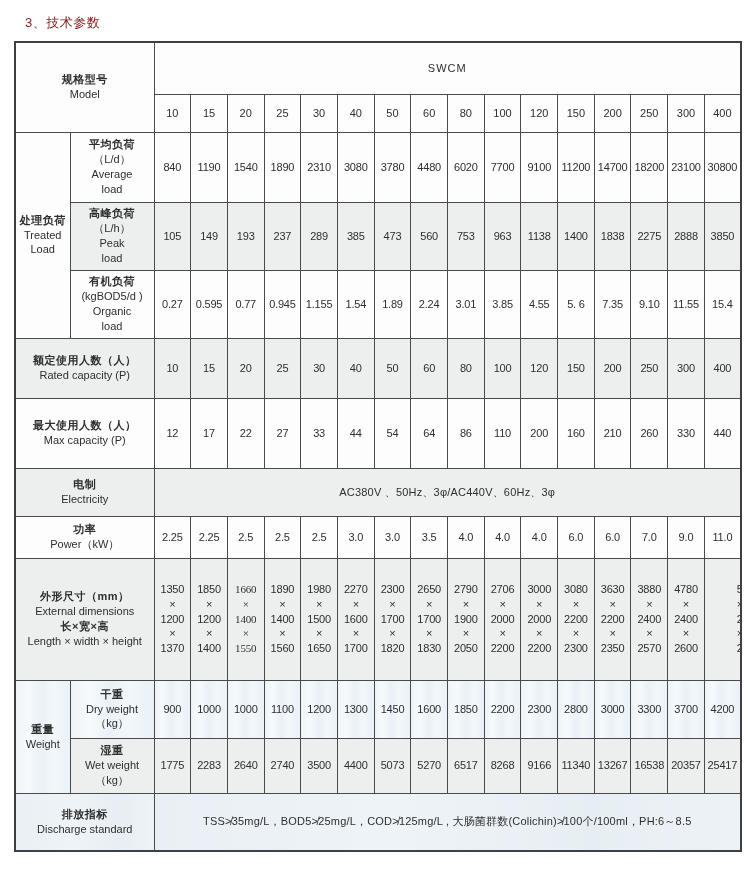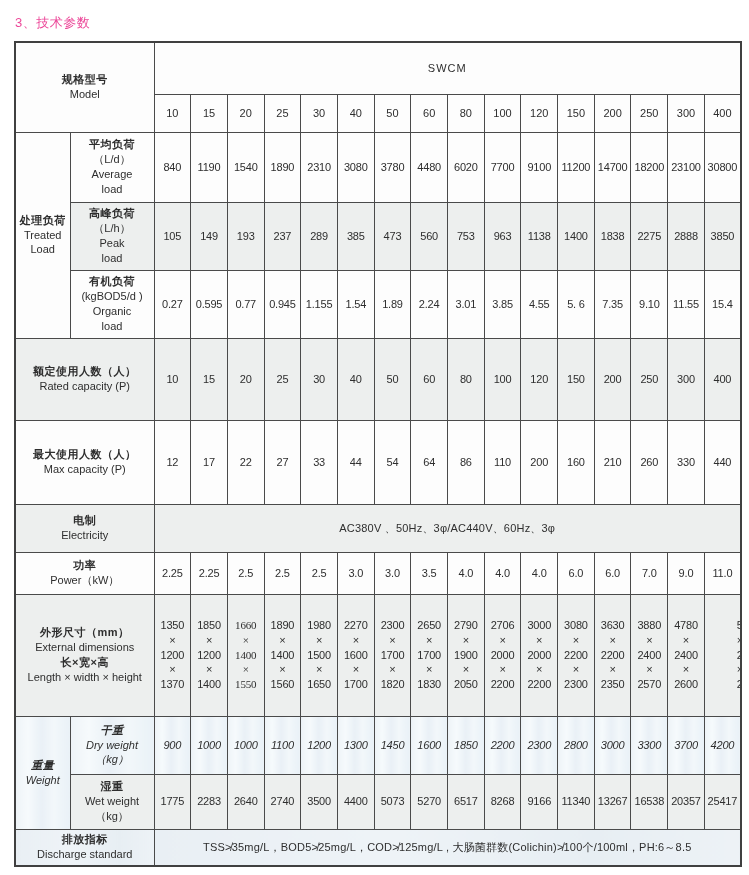--- a/index.html
+++ b/index.html
@@ -4,41 +4,41 @@
 <style>
   html,body{margin:0;padding:0;background:#ffffff;}
   body{
     width:749px;height:875px;overflow:hidden;
     font-family:"Liberation Sans","DejaVu Sans",sans-serif;
     color:#2e2e2e;
     -webkit-font-smoothing:antialiased;
   }
   .page{padding:14px 7px 0 14px;}
   .title{
-    font-size:13px;color:#ec4899;letter-spacing:.5px;margin:0 0 9px 1px;
+    font-size:13px;color:#7f1d1d;letter-spacing:.5px;margin:0 0 9px 11px;
     font-weight:400;
   }
   table.spec{
     border-collapse:collapse;table-layout:fixed;width:728px;
     border:2px solid #404040;
     background:#fdfdfd;
   }
   table.spec th,table.spec td{
     border:1px solid #4a4a4a;
     text-align:center;vertical-align:middle;
     padding:2px 1px;
     font-size:11px;font-weight:400;color:#2e2e2e;
     line-height:1.35;
     overflow:hidden;
     background:#fdfdfd;
   }
   
   tr.shade th, tr.shade td, th.hdr, td.hdr{background:#edefee;}
   
-  tr.tint-blue td{background:linear-gradient(90deg,#eef3f7 0%,#f6fafc 22%,#e9f0f6 48%,#f2f7fa 70%,#e9f1f7 100%);font-style:italic;}
+  tr.tint-blue td{background:linear-gradient(90deg,#eef3f7 0%,#f6fafc 22%,#e9f0f6 48%,#f2f7fa 70%,#e9f1f7 100%);}
   tr.tint-blue2 td{background:linear-gradient(90deg,#e9eff4 0%,#eef3f7 40%,#e7eef3 75%,#edf2f6 100%);}
   .zh{font-weight:bold;letter-spacing:.5px;}
   td.group,th.corner{font-size:11px;}
   td.num{font-size:10.6px;letter-spacing:-0.2px;}
   td.dims{font-size:10.6px;line-height:1.85;letter-spacing:-0.2px;}
   td.spanline{font-size:11px;letter-spacing:.2px;}
   th.brand{font-size:11.5px;letter-spacing:1px;}
   th.model{font-size:11px;}
 </style>
 </head>
@@ -127,40 +127,40 @@
           <td class="num">2.24</td>
           <td class="num">3.01</td>
           <td class="num">3.85</td>
           <td class="num">4.55</td>
           <td class="num">5. 6</td>
           <td class="num">7.35</td>
           <td class="num">9.10</td>
           <td class="num">11.55</td>
           <td class="num">15.4</td>
         </tr>
-        <tr class="shade" style="height: 82px;">
+        <tr class="shade" style="height: 60px;">
           <td colspan="2"><span class="zh">额定使用人数（人）</span><br><span>Rated capacity (P)</span></td>
           <td class="num">10</td>
           <td class="num">15</td>
           <td class="num">20</td>
           <td class="num">25</td>
           <td class="num">30</td>
           <td class="num">40</td>
           <td class="num">50</td>
           <td class="num">60</td>
           <td class="num">80</td>
           <td class="num">100</td>
           <td class="num">120</td>
           <td class="num">150</td>
           <td class="num">200</td>
           <td class="num">250</td>
           <td class="num">300</td>
           <td class="num">400</td>
         </tr>
-        <tr style="height: 84px;">
+        <tr style="height: 70px;">
           <td colspan="2"><span class="zh">最大使用人数（人）</span><br><span>Max capacity (P)</span></td>
           <td class="num">12</td>
           <td class="num">17</td>
           <td class="num">22</td>
           <td class="num">27</td>
           <td class="num">33</td>
           <td class="num">44</td>
           <td class="num">54</td>
           <td class="num">64</td>
           <td class="num">86</td>
@@ -310,19 +310,19 @@
           <td class="num">5270</td>
           <td class="num">6517</td>
           <td class="num">8268</td>
           <td class="num">9166</td>
           <td class="num">11340</td>
           <td class="num">13267</td>
           <td class="num">16538</td>
           <td class="num">20357</td>
           <td class="num">25417</td>
         </tr>
-        <tr class="tint-blue2" style="height: 37px;">
+        <tr class="tint-blue2" style="height: 58px;">
           <td colspan="2"><span class="zh">排放指标</span><br><span>Discharge standard</span></td>
           <td class="spanline" colspan="16">TSS≯35mg/L，BOD5≯25mg/L，COD≯125mg/L , 大肠菌群数(Colichin)≯100个/100ml，PH:6～8.5</td>
         </tr>
       </tbody>
   </table>
 </div>
 
 </body></html>

